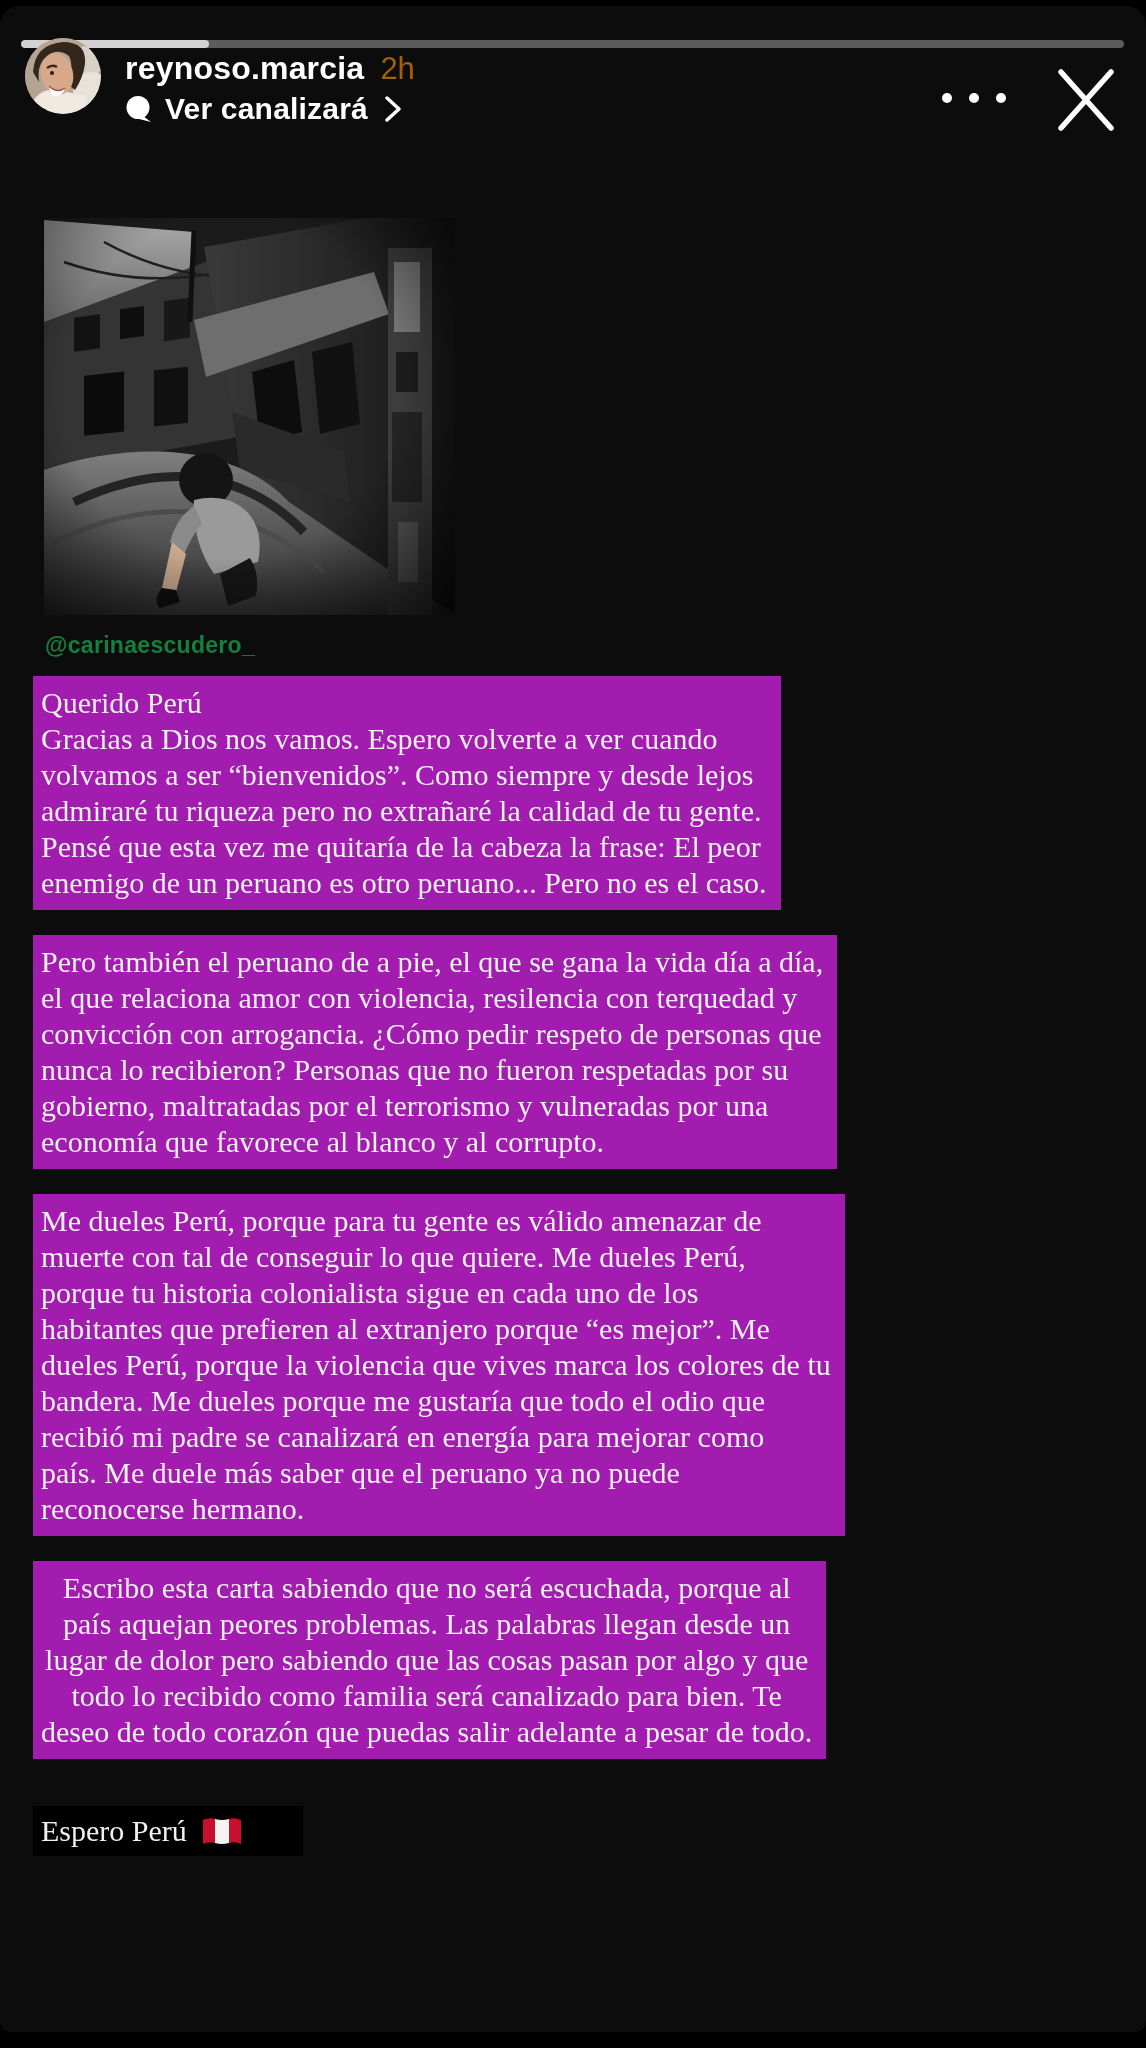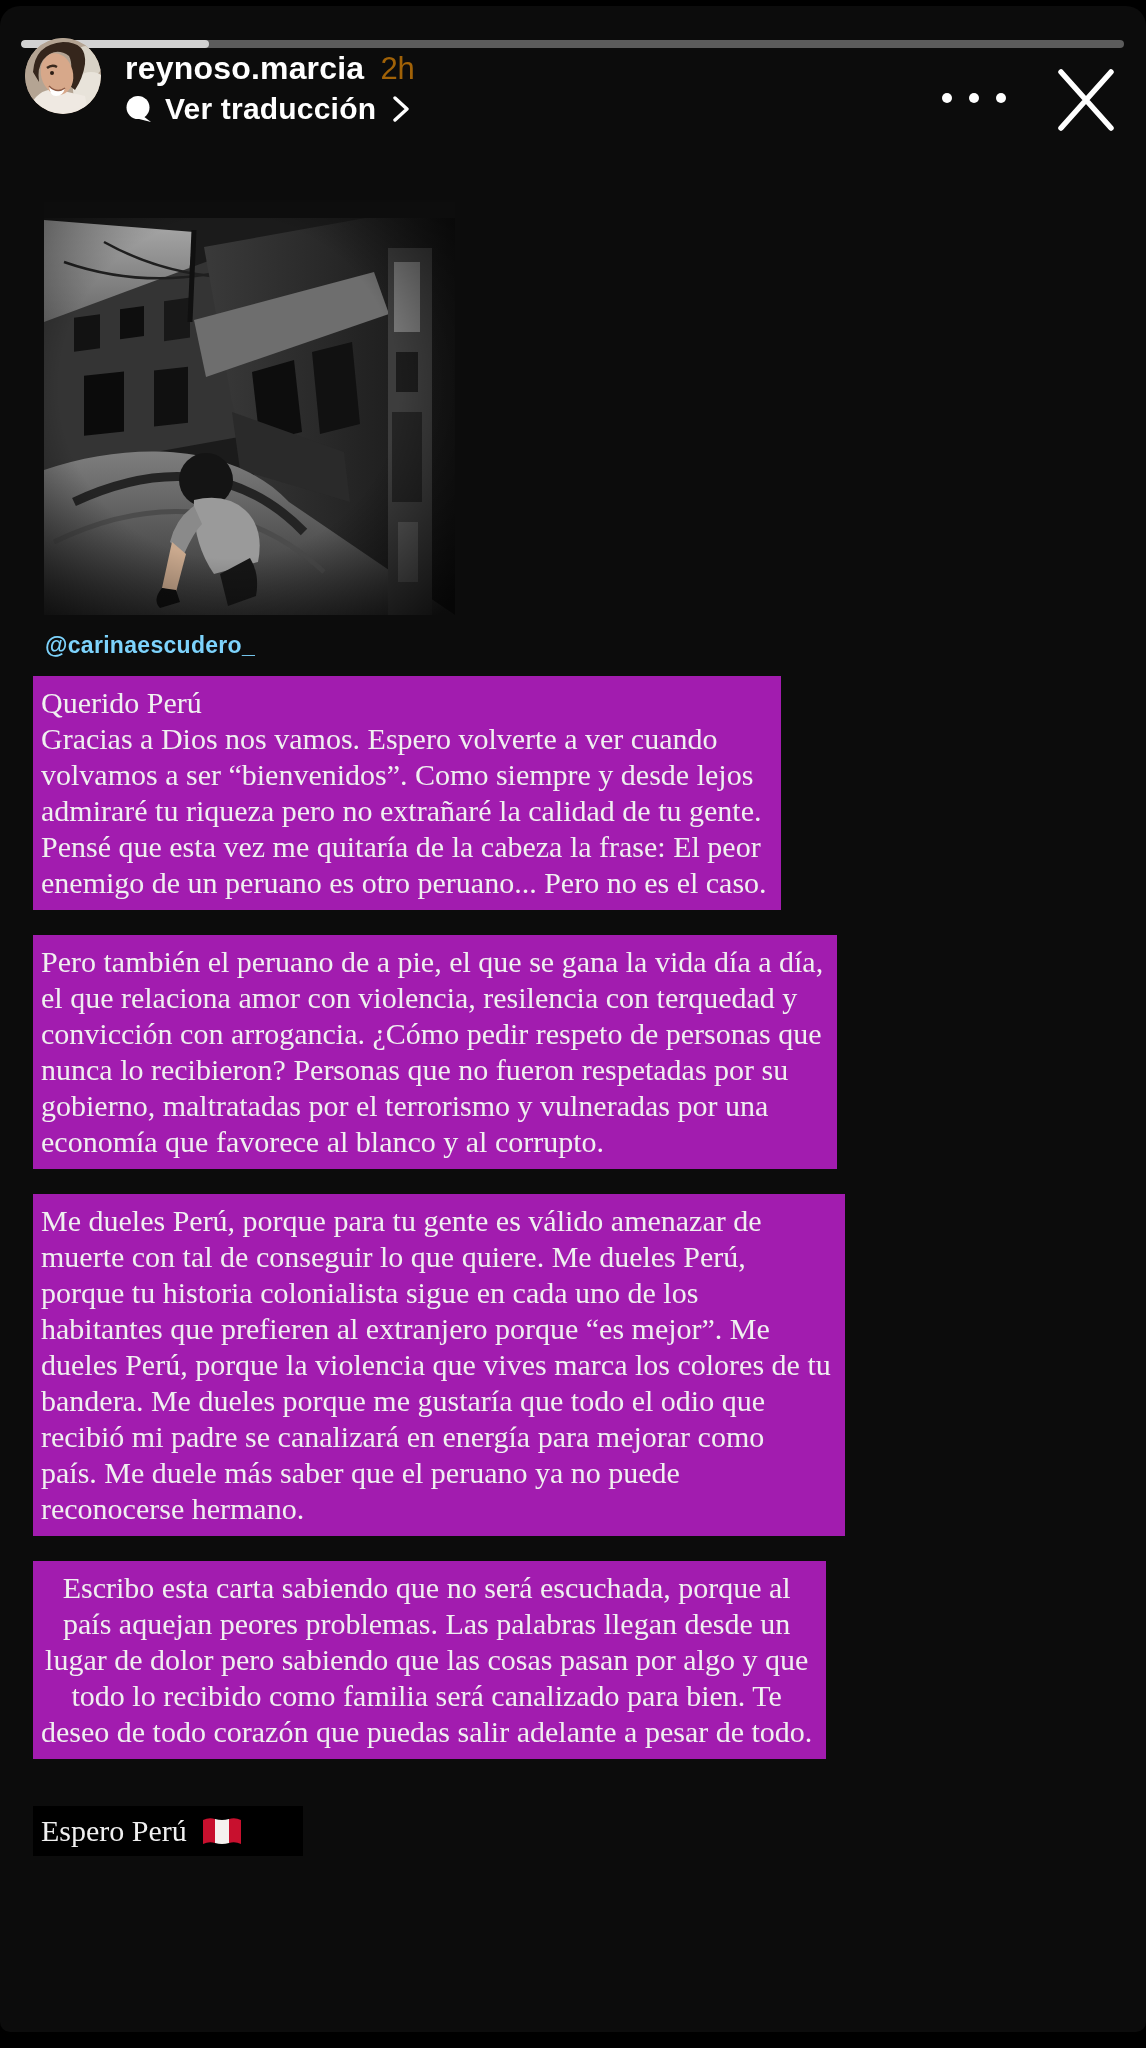--- a/index.html
+++ b/index.html
@@ -47,21 +47,21 @@
   .more-btn i{ width:10px; height:10px; border-radius:50%; background:#fff; }
   .close-btn{ position:absolute; left:1053px; top:66px; width:66px; height:66px; cursor:pointer; }
 
   
   .photo{
     position:absolute; left:44px; top:202px; width:411px; height:413px;
     background:#141414; overflow:hidden;
   }
   .photo svg{ display:block; }
   .photo-caption{
-    position:absolute; left:45px; top:632px; color:#7dd3fc;
+    position:absolute; left:45px; top:632px; color:#15803d;
     font-size:23px; font-weight:bold; letter-spacing:.3px;
   }
 
   
   .letter{
     position:absolute; left:33px; top:676px; width:1090px;
     font-family:"Liberation Serif", serif;
   }
   .text-block{
     display:block; width:fit-content; max-width:1090px;
@@ -119,21 +119,21 @@
 <div class="user-line">
   <span class="username">reynoso.marcia</span>
   <span class="timestamp">2h</span>
 </div>
 
 <div class="translate-line">
   <svg class="bubble-icon" viewBox="0 0 28 28">
     <circle cx="13" cy="12.5" r="11.5" fill="#fff"></circle>
     <path d="M18 21 L26 27 L14 24 Z" fill="#fff"></path>
   </svg>
-  <span class="translate-label">Ver traducción</span>
+  <span class="translate-label">Ver canalizará</span>
   <svg class="chevron-icon" viewBox="0 0 18 26">
     <path d="M3 2 L15 13 L3 24" stroke="#fff" stroke-width="3.4" fill="none" stroke-linecap="round" stroke-linejoin="round"></path>
   </svg>
 </div>
 
 <div class="more-btn">
   <i></i>
     <i></i>
     <i></i>
 </div>

